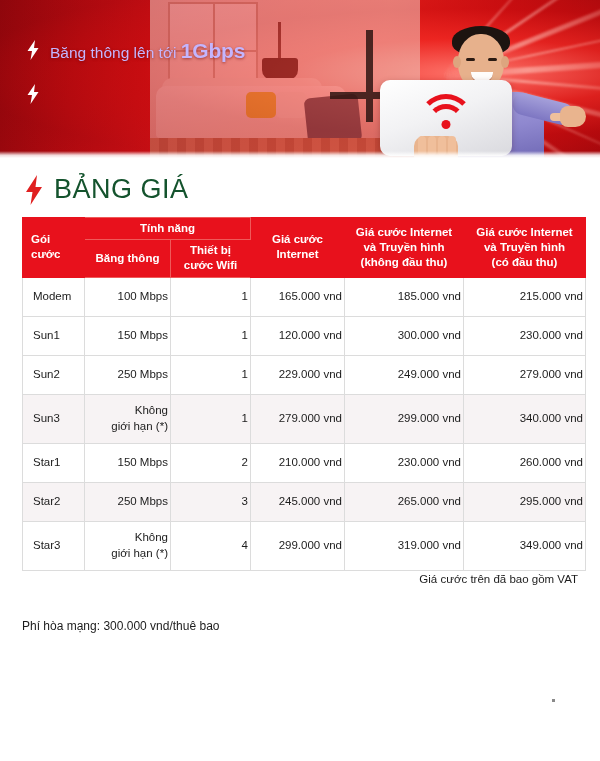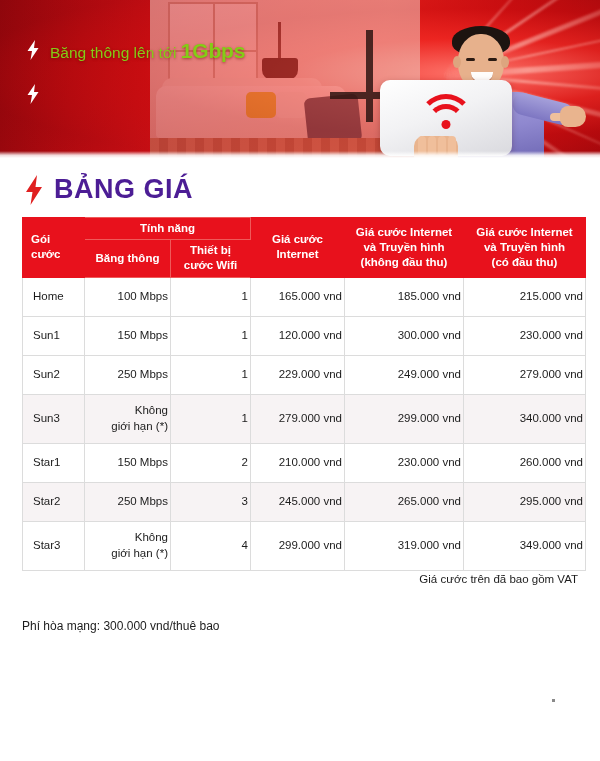--- a/index.html
+++ b/index.html
@@ -207,21 +207,21 @@
 
   .banner-fade-bottom {
     position: absolute; left: 0; bottom: 0; width: 100%; height: 7px;
     background: linear-gradient(180deg, rgba(255,255,255,0) 0%, rgba(255,255,255,0.85) 60%, #ffffff 100%);
   }
 
   .banner-text {
     position: absolute;
     left: 26px; top: 38px;
     z-index: 5;
-    color: #84cc16;
+    color: #c4b5fd;
     text-shadow: 0 1px 3px rgba(100,0,0,0.55);
   }
   .b-line { display: flex; align-items: flex-start; }
   .b-line + .b-line { margin-top: 17px; }
   .bolt-small {
     flex: 0 0 auto;
     width: 14px; height: 20px;
     margin-right: 10px;
     margin-top: 2px;
     color: #ffffff;
@@ -232,23 +232,23 @@
   .b-sub { font-size: 14px; white-space: nowrap; }
 
   
   .price-title {
     display: flex;
     align-items: center;
     margin: 16px 0 0 24px;
   }
   .bolt-title { width: 20px; height: 30px; margin-right: 10px; }
   .price-title-text {
-    color: #4c1d95;
+    color: #14532d;
     font-size: 27px;
-    font-weight: bold;
+    font-weight: normal;
     letter-spacing: 0.5px;
     font-family: "Liberation Sans", sans-serif;
   }
 
   
   .table-wrap { margin: 12px 0 0 22px; width: 563px; }
   table.pricing {
     width: 563px;
     border-collapse: collapse;
     table-layout: fixed;
@@ -431,21 +431,21 @@
         <th>Băng thông</th>
         <th>
           <div>Thiết bị</div>
           <div>cước Wifi</div>
         </th>
       </tr>
     </thead>
     <tbody id="table-body">
         <tr>
           <td class="pkg">
-            <div>Home</div>
+            <div>Modem</div>
           </td>
           <td>
             <div>100 Mbps</div>
           </td>
           <td>
             <div>1</div>
           </td>
           <td>
             <div>165.000 vnd</div>
           </td>

